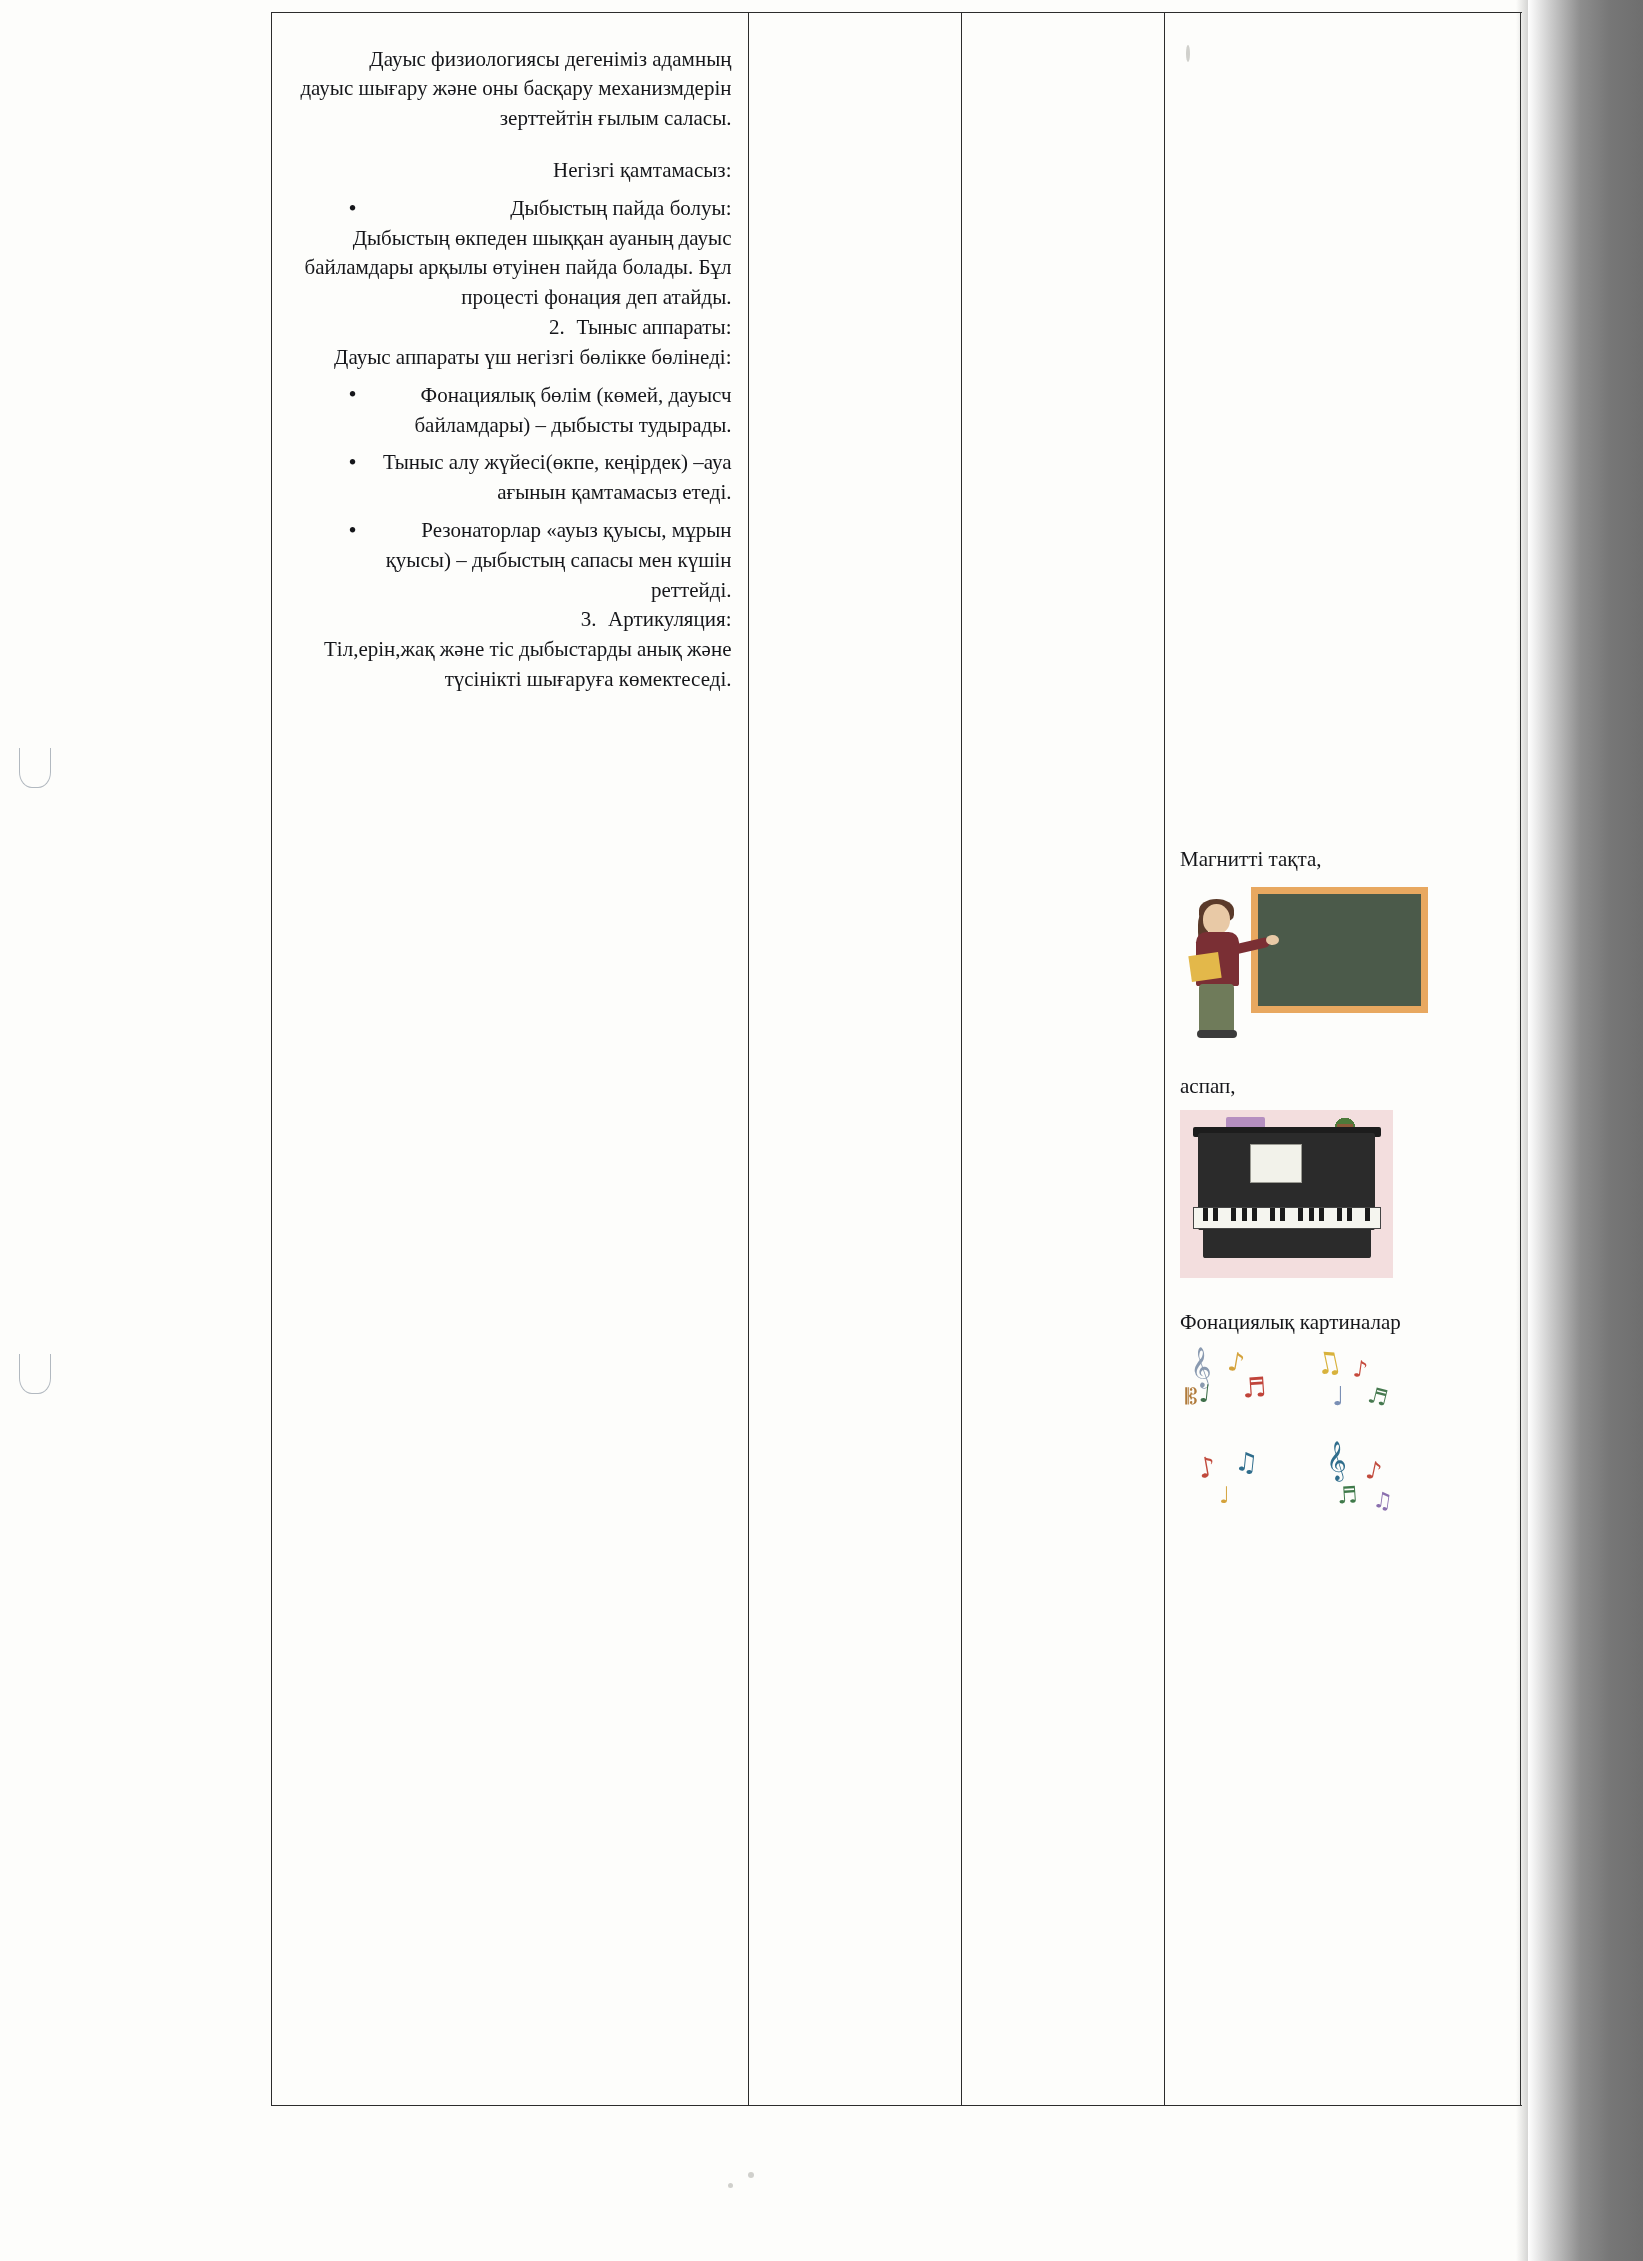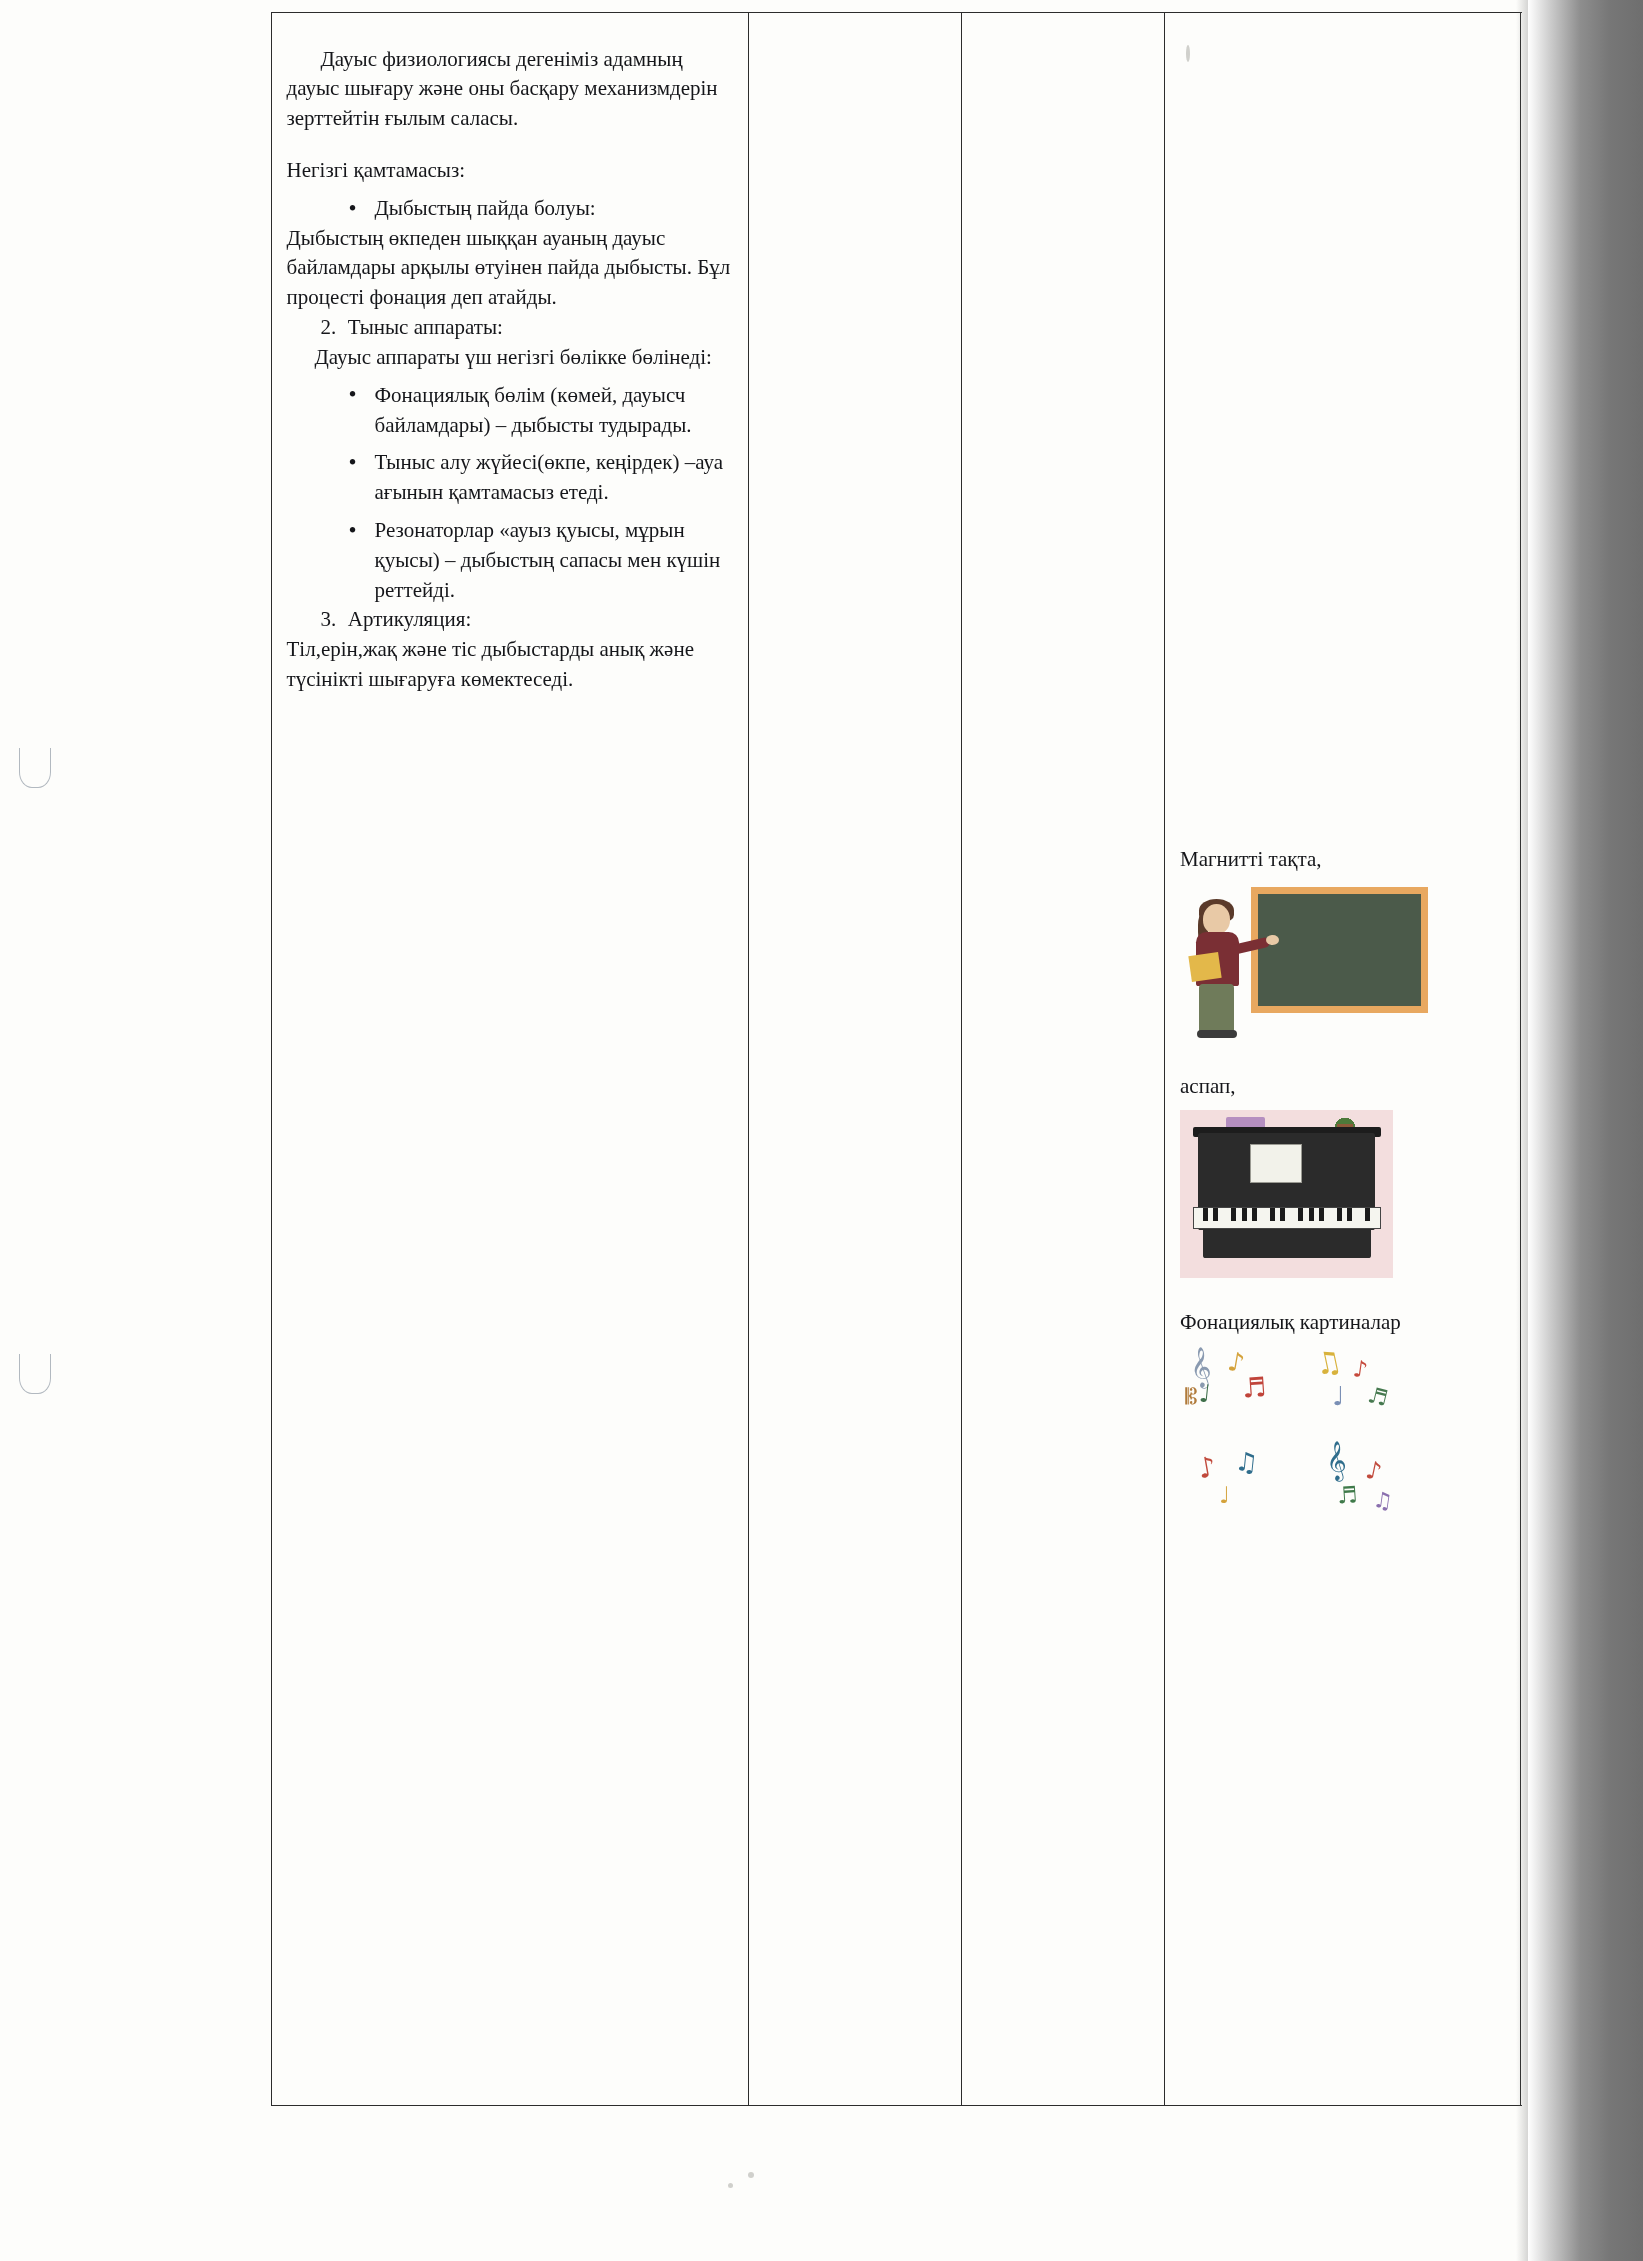--- a/index.html
+++ b/index.html
@@ -83,21 +83,21 @@
 
   
   .col-main {
     position: absolute;
     left: 15.5px;
     top: 32px;
     width: 445px;
     font-size: 21px;
     line-height: 1.42;
     color: #15161a;
-    text-align: left;
+    text-align: right;
   }
   .col-main p {
     margin: 0 0 0 0;
   }
   .indent {
     text-indent: 34px;
   }
   .gap-after { margin-bottom: 22px !important; }
   .bullets {
     margin: 0;
@@ -332,21 +332,21 @@
   <div class="vline v2"></div>
   <div class="vline v3"></div>
   <div class="vline v4"></div>
 
   <div class="col-main">
     <p class="indent gap-after">Дауыс физиологиясы дегеніміз адамның дауыс шығару және оны басқару механизмдерін зерттейтін ғылым саласы.</p>
     <p>Негізгі қамтамасыз:</p>
     <ul class="bullets">
       <li>Дыбыстың пайда болуы:</li>
     </ul>
-    <p>Дыбыстың өкпеден шыққан ауаның дауыс байламдары арқылы өтуінен пайда дыбысты. Бұл процесті фонация деп атайды.</p>
+    <p>Дыбыстың өкпеден шыққан ауаның дауыс байламдары арқылы өтуінен пайда болады. Бұл процесті фонация деп атайды.</p>
     <p class="numitem"><span class="num">2.</span><span>Тыныс аппараты:</span></p>
     <p class="sub-indent">Дауыс аппараты үш негізгі бөлікке бөлінеді:</p>
     <ul class="bullets">
       <li>Фонациялық бөлім (көмей, дауысч байламдары) – дыбысты тудырады.</li>
       <li>Тыныс алу жүйесі(өкпе, кеңірдек) –ауа ағынын қамтамасыз етеді.</li>
       <li>Резонаторлар «ауыз қуысы, мұрын қуысы) – дыбыстың сапасы мен күшін реттейді.</li>
     </ul>
     <p class="numitem"><span class="num">3.</span><span>Артикуляция:</span></p>
     <p>Тіл,ерін,жақ және тіс дыбыстарды анық және түсінікті шығаруға көмектеседі.</p>
   </div>

